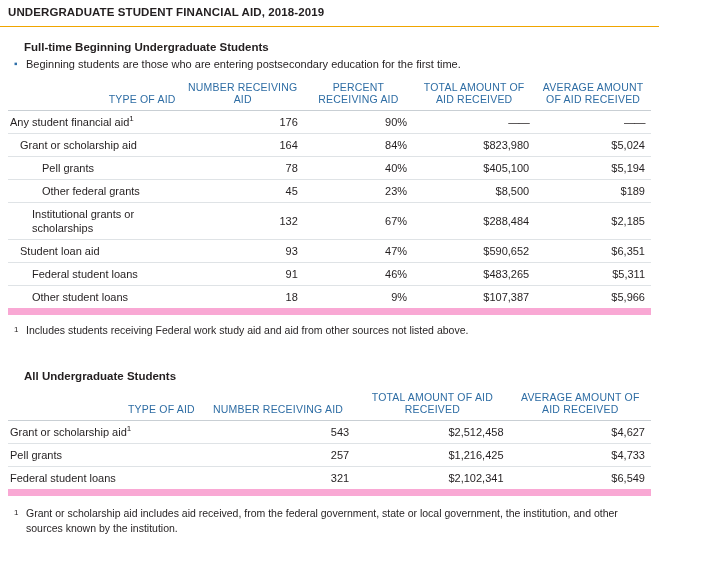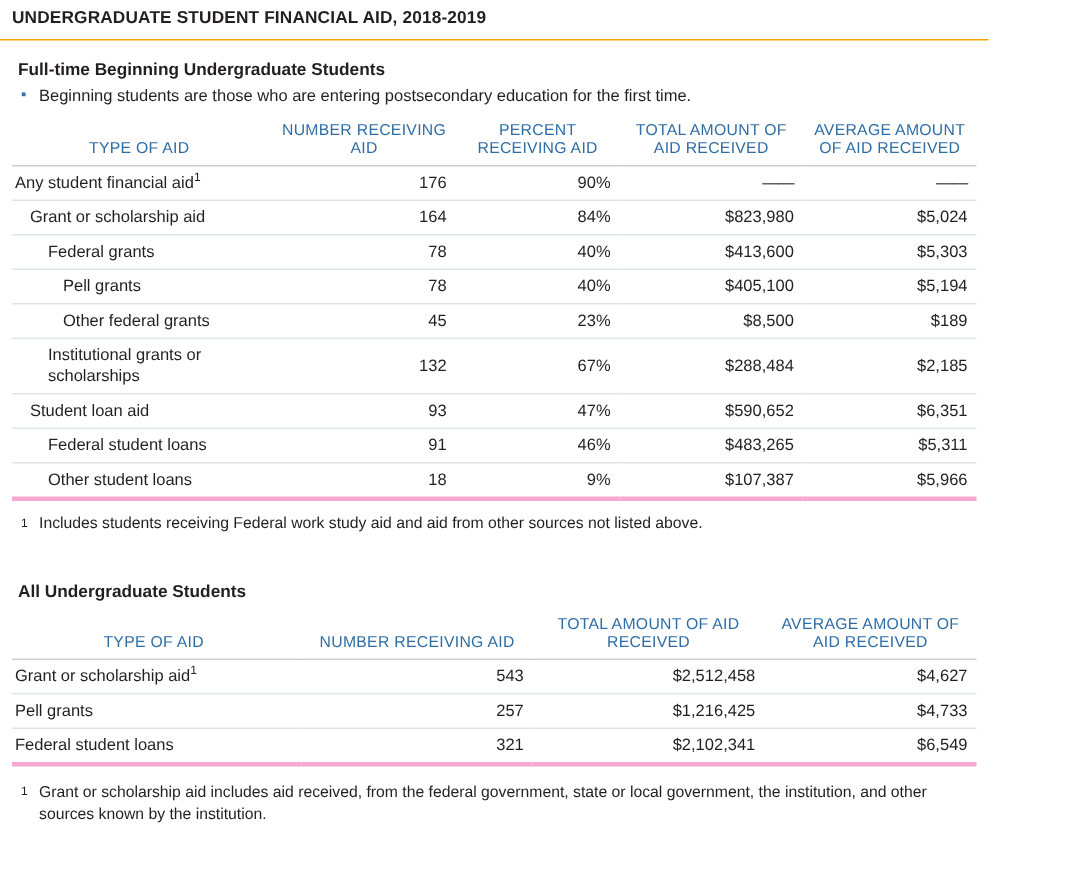--- a/index.html
+++ b/index.html
@@ -36,21 +36,21 @@
     border-top: 1px solid #f0a500;
     margin: 2px 0 0 0;
     height: 0;
   }
   .section {
     padding: 0 8px;
   }
   .section-title {
     font-size: 11.5px;
     font-weight: bold;
-    margin: 14px 0 4px 4px;
+    margin: 14px 0 4px 16px;
     color: #231f20;
   }
   ul.bullets {
     margin: 0 0 6px 0;
     padding-left: 18px;
     list-style: none;
   }
   ul.bullets li {
     position: relative;
     font-size: 11px;
@@ -77,41 +77,41 @@
     color: #2e6da4;
     font-weight: normal;
     font-size: 10.5px;
     letter-spacing: 0.2px;
     vertical-align: bottom;
     padding: 3px 6px 5px 6px;
     border-bottom: 1px solid #c9cfd4;
     text-transform: uppercase;
   }
   table.aid thead th.left {
-    text-align: center;
+    text-align: right;
     padding-left: 2px;
   }
   table.aid thead th.right {
   }
   table.aid tbody td {
     padding: 4px 6px;
     border-bottom: 1px solid #dfe3e6;
     color: #231f20;
     vertical-align: middle;
     line-height: 14px;
   }
   table.aid tbody td.label {
     text-align: left;
     padding-left: 2px;
   }
   table.aid tbody td.num {
     text-align: right;
   }
   table.aid tbody tr:last-child td {
-    border-bottom: 3px solid #f9a8d4;
+    border-bottom: 7px solid #f9a8d4;
   }
   .indent-1 { padding-left: 12px !important; }
   .indent-2 { padding-left: 24px !important; }
   .indent-3 { padding-left: 34px !important; }
   sup {
     font-size: 8px;
     vertical-align: super;
     line-height: 0;
   }
   .dash {
@@ -175,27 +175,20 @@
           <td class="num dash">——</td>
         </tr>
         <tr>
           <td class="label indent-1">Grant or scholarship aid</td>
           <td class="num">164</td>
           <td class="num">84%</td>
           <td class="num">$823,980</td>
           <td class="num">$5,024</td>
         </tr>
         <tr>
-          <td class="label indent-2">Federal grants</td>
-          <td class="num">78</td>
-          <td class="num">40%</td>
-          <td class="num">$413,600</td>
-          <td class="num">$5,303</td>
-        </tr>
-        <tr>
           <td class="label indent-3">Pell grants</td>
           <td class="num">78</td>
           <td class="num">40%</td>
           <td class="num">$405,100</td>
           <td class="num">$5,194</td>
         </tr>
         <tr>
           <td class="label indent-3">Other federal grants</td>
           <td class="num">45</td>
           <td class="num">23%</td>

